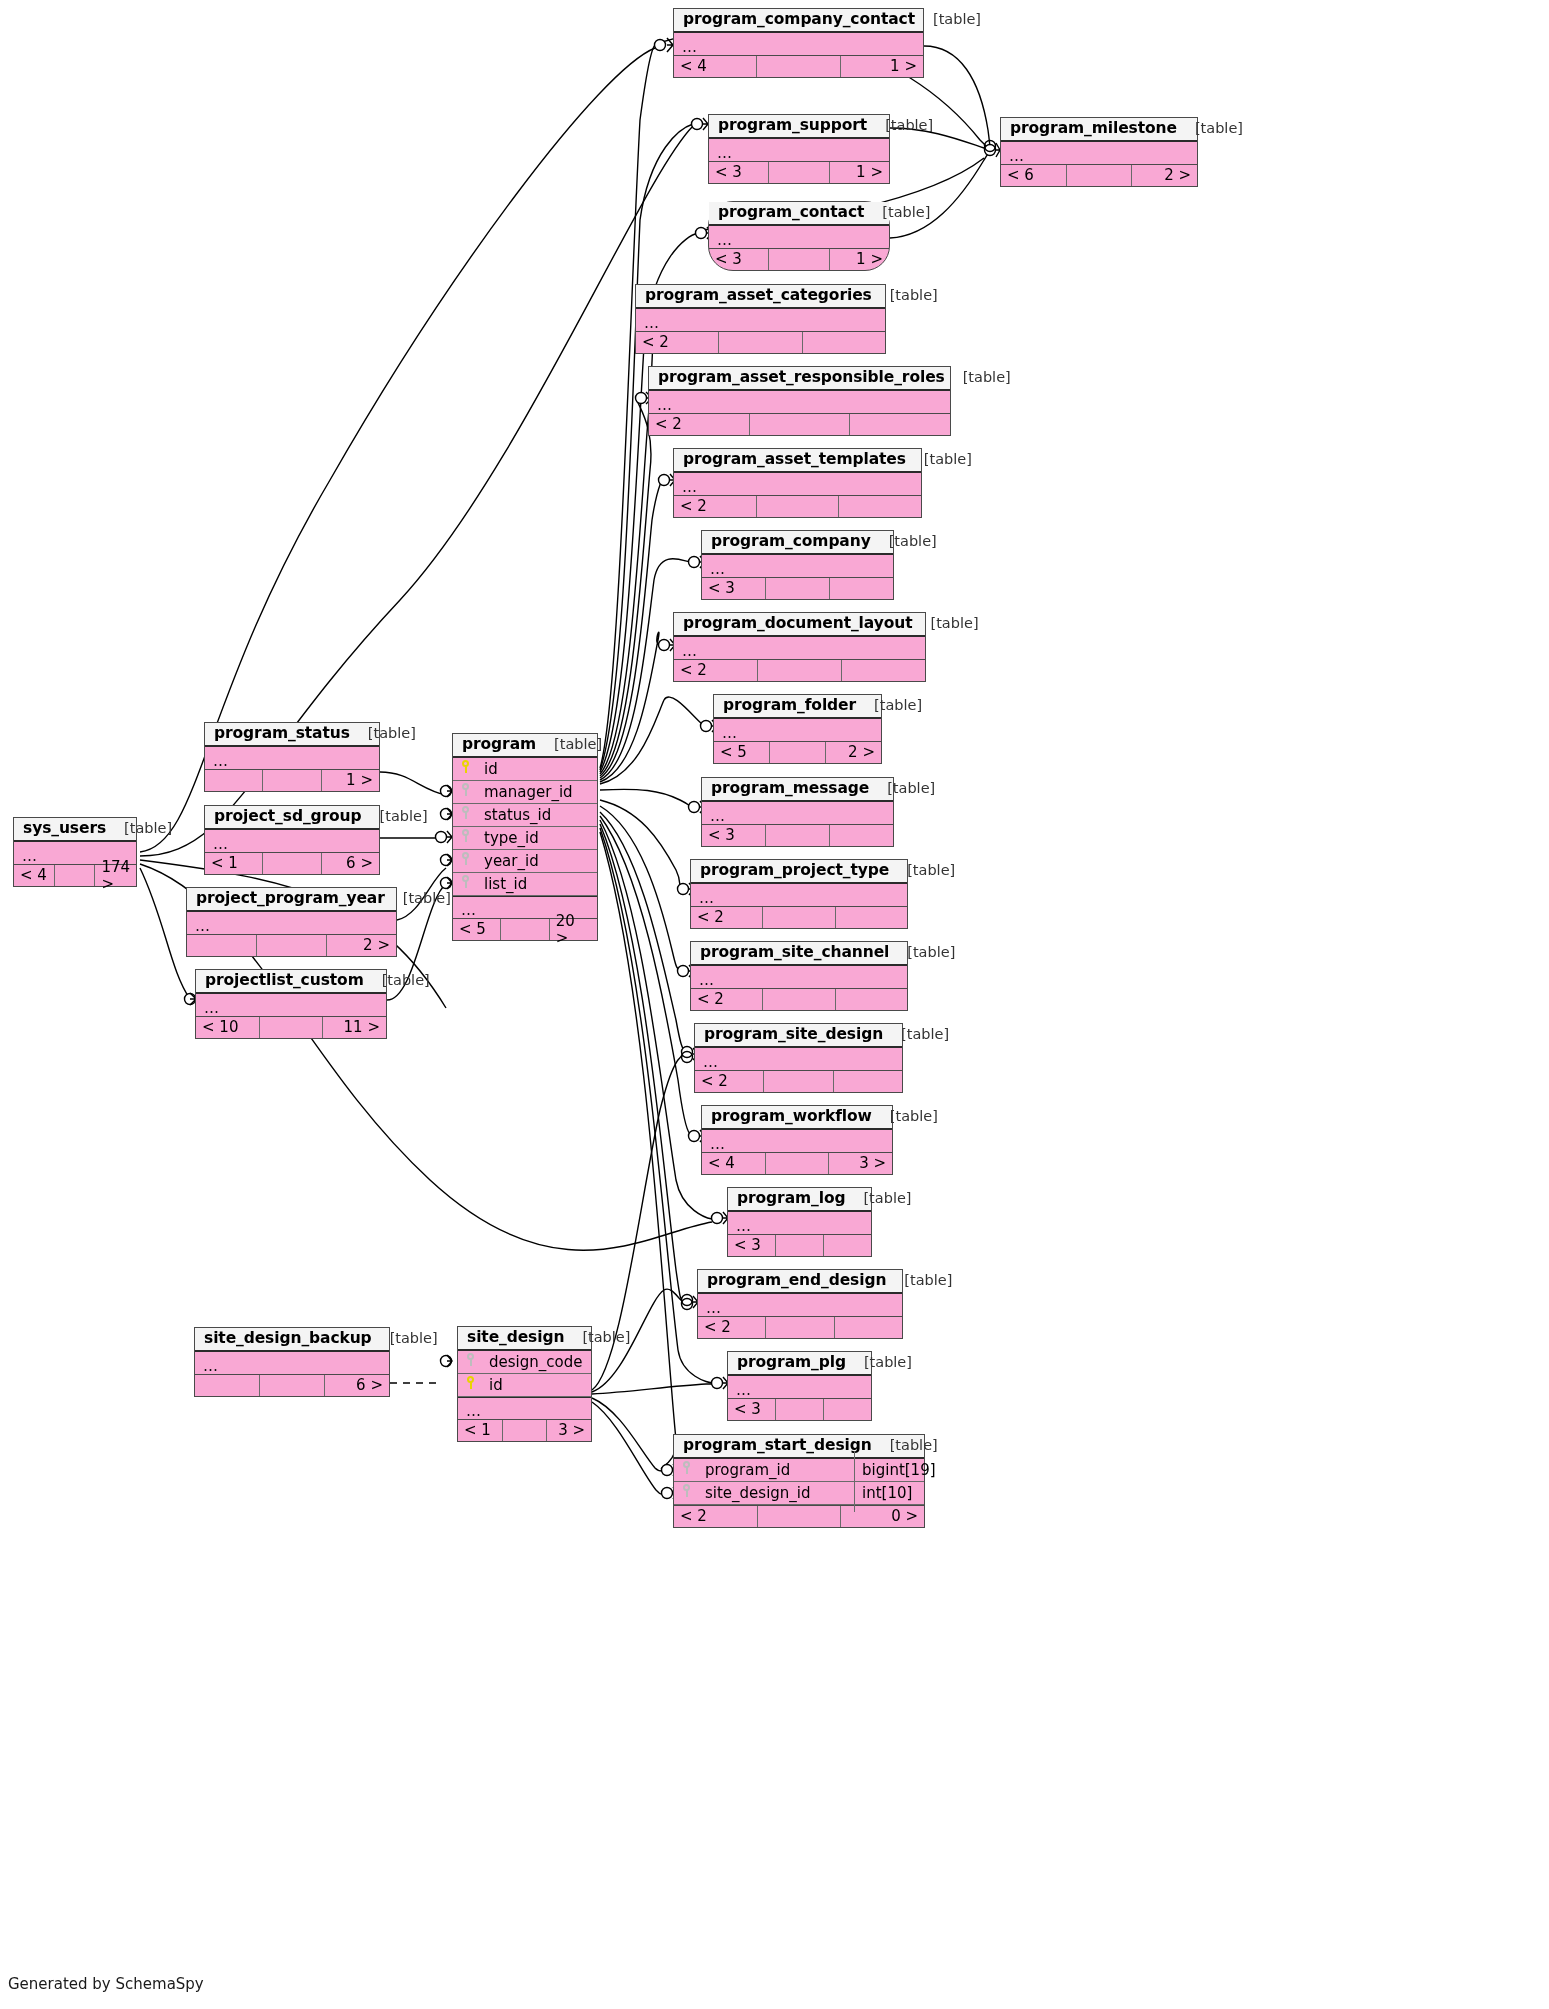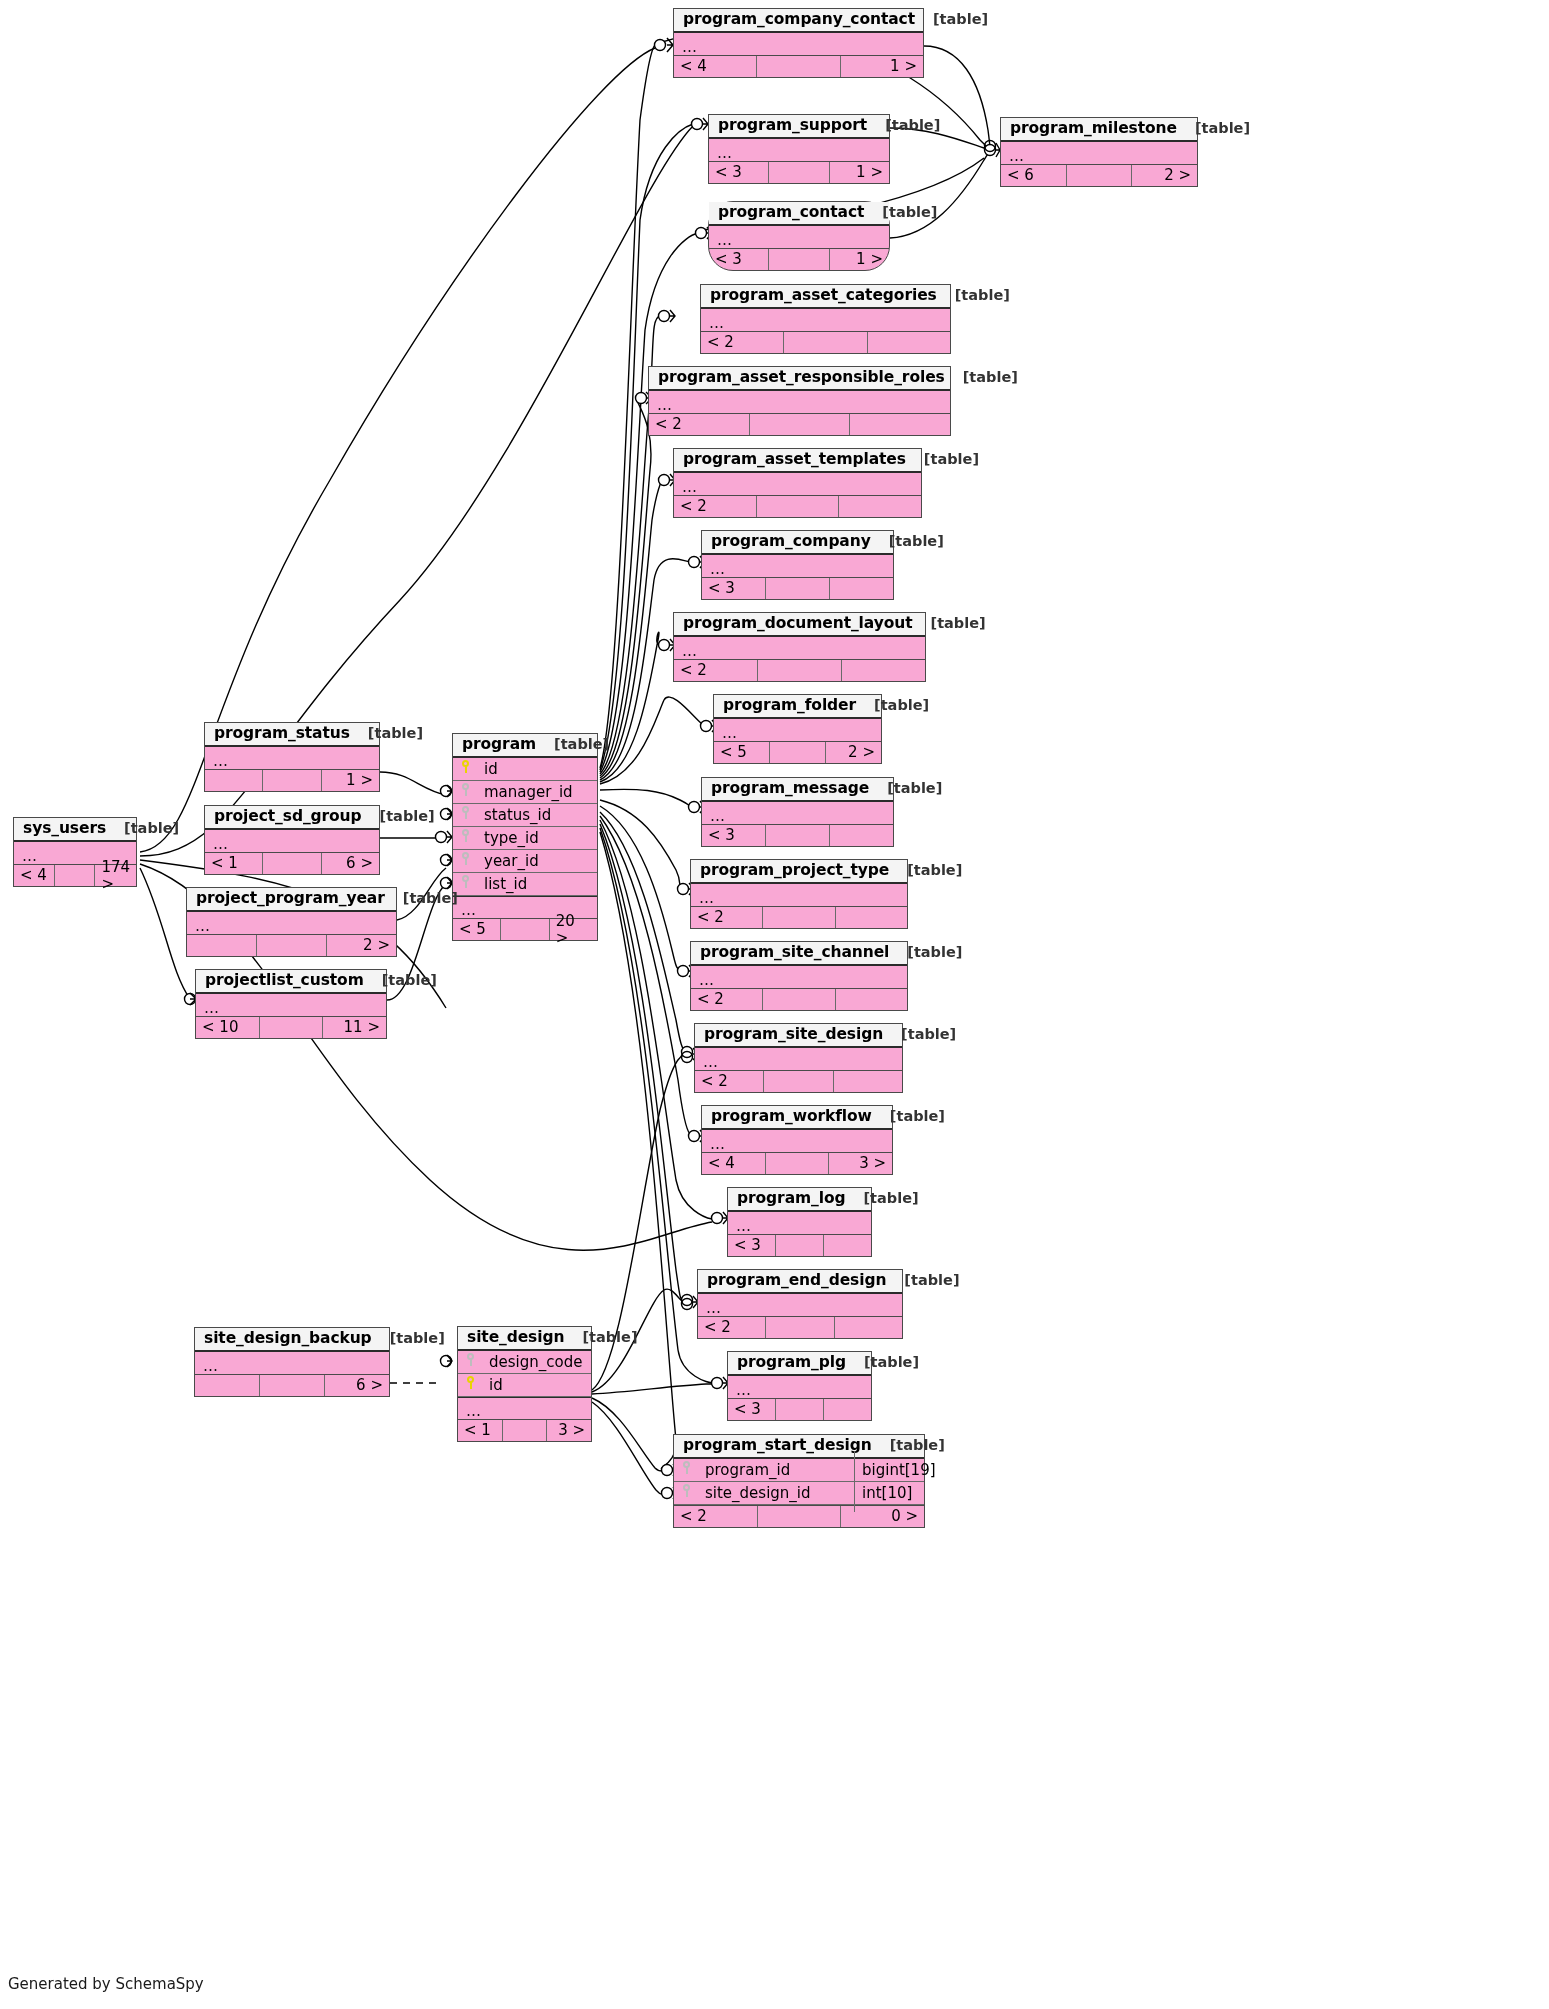--- a/index.html
+++ b/index.html
@@ -47,21 +47,21 @@
     height: 24px;
     box-sizing: border-box;
     white-space: nowrap;
   }
   .node .hdr .tname {
     font-weight: bold;
     font-size: 15.5px;
     letter-spacing: -0.1px;
   }
   .node .hdr .ttype {
-    font-weight: bold;
+    font-weight: normal;
     font-size: 14.5px;
     color: #333;
     padding-left: 18px;
   }
   .node .col {
     display: flex;
     align-items: center;
     height: 23px;
     box-sizing: border-box;
     border-bottom: 1.2px solid #6a6a6a;
@@ -327,21 +327,21 @@
         <span class="tname">program_contact</span>
         <span class="ttype">[table]</span>
       </div>
       <div class="ellipsis">…</div>
       <div class="footer">
         <div class="f left">&lt; 3</div>
         <div class="f mid"></div>
         <div class="f right">1 &gt;</div>
       </div>
     </div>
-    <div class="node" style="left: 700px; top: 284px; width: 251px;">
+    <div class="node" style="left: 635px; top: 284px; width: 251px;">
       <div class="hdr">
         <span class="tname">program_asset_categories</span>
         <span class="ttype">[table]</span>
       </div>
       <div class="ellipsis">…</div>
       <div class="footer">
         <div class="f left">&lt; 2</div>
         <div class="f mid"></div>
         <div class="f right"></div>
       </div>

